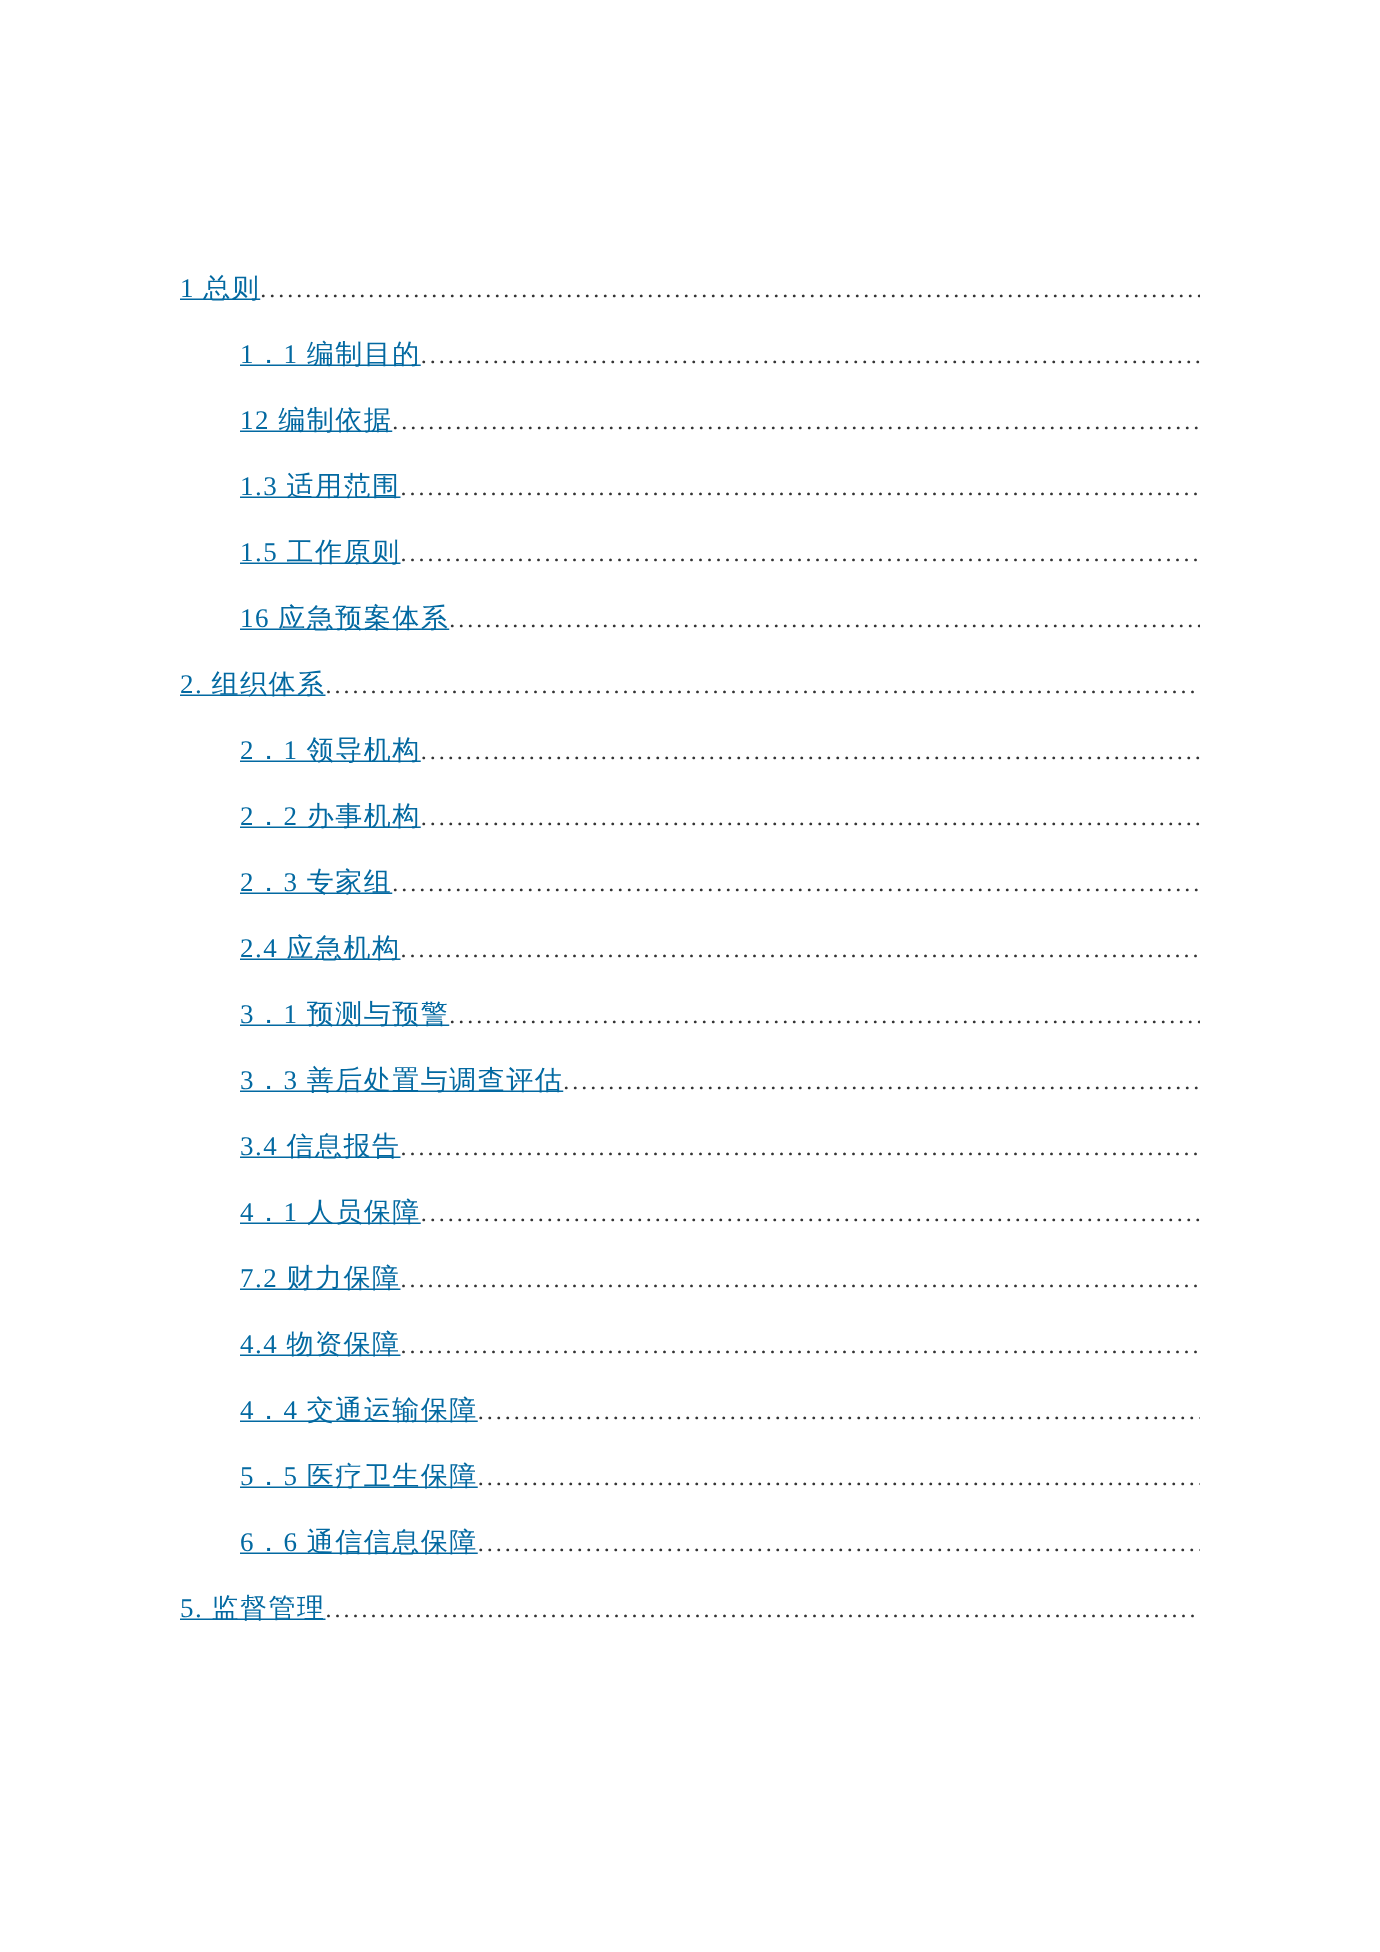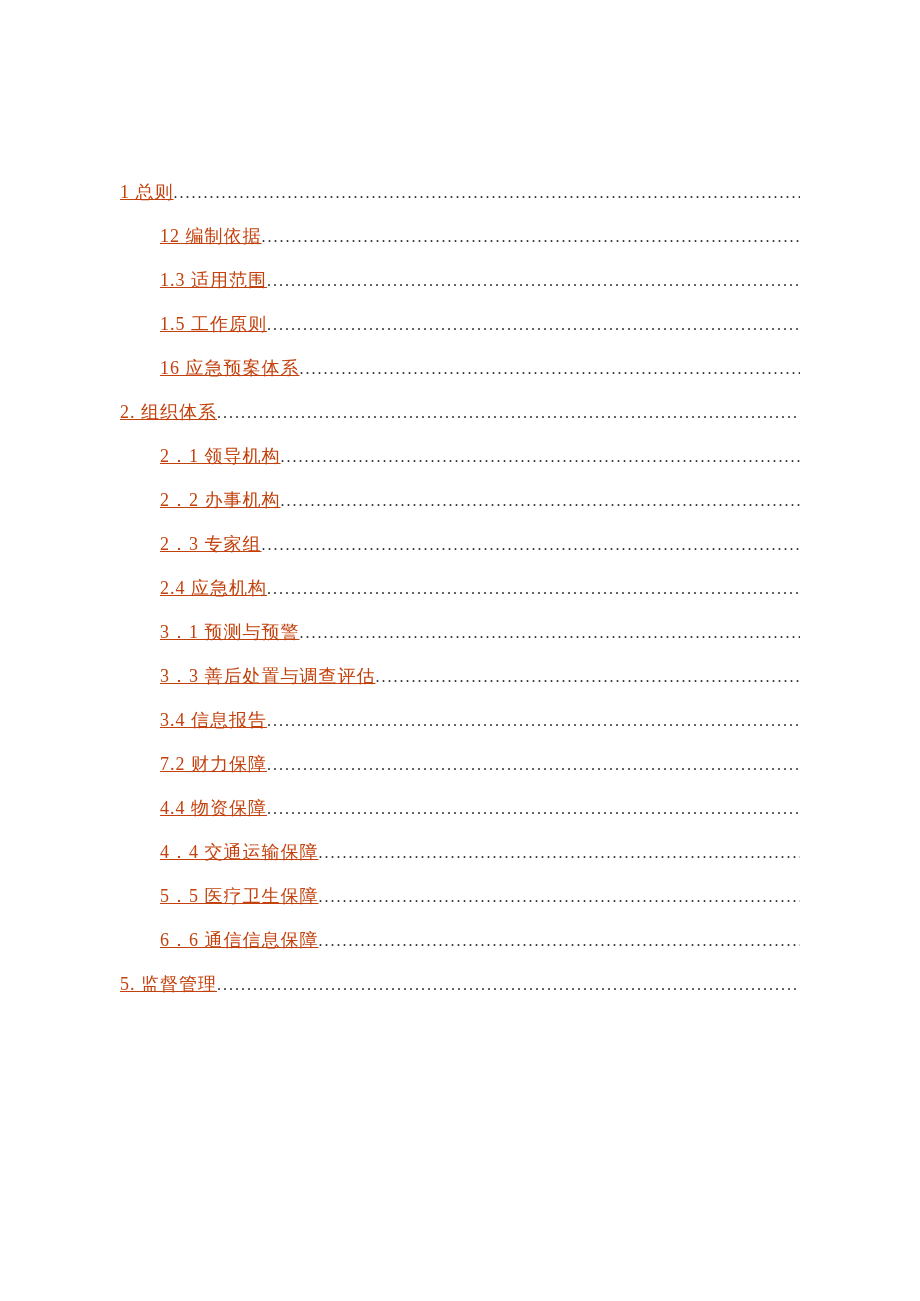--- a/index.html
+++ b/index.html
@@ -18,21 +18,21 @@
     }
     .toc-row {
       display: flex;
       align-items: baseline;
       white-space: nowrap;
       overflow: hidden;
     }
     .toc-row.level1 { margin-left: 0; }
     .toc-row.level2 { margin-left: 40px; }
     .toc-link {
-      color: #c2410c;
+      color: #0369a1;
       text-decoration: underline;
       flex-shrink: 0;
       letter-spacing: 1px;
     }
     .toc-leader {
       flex: 1;
       overflow: hidden;
       color: #333333;
       letter-spacing: 2px;
       font-size: 16px;
@@ -40,20 +40,24 @@
     .toc-leader::before {
       content: " ..........................................................................................................................";
     }
   </style>
 </head>
 <body>
 
 <div class="toc-list">
   <div class="toc-row level1">
     <a class="toc-link">1 总则</a>
+    <span class="toc-leader"></span>
+  </div>
+  <div class="toc-row level2">
+    <a class="toc-link">1．1 编制目的</a>
     <span class="toc-leader"></span>
   </div>
   <div class="toc-row level2">
     <a class="toc-link">12 编制依据</a>
     <span class="toc-leader"></span>
   </div>
   <div class="toc-row level2">
     <a class="toc-link">1.3  适用范围</a>
     <span class="toc-leader"></span>
   </div>
@@ -91,20 +95,24 @@
   </div>
   <div class="toc-row level2">
     <a class="toc-link">3．3 善后处置与调查评估</a>
     <span class="toc-leader"></span>
   </div>
   <div class="toc-row level2">
     <a class="toc-link">3.4 信息报告</a>
     <span class="toc-leader"></span>
   </div>
   <div class="toc-row level2">
+    <a class="toc-link">4．1 人员保障</a>
+    <span class="toc-leader"></span>
+  </div>
+  <div class="toc-row level2">
     <a class="toc-link">7.2  财力保障</a>
     <span class="toc-leader"></span>
   </div>
   <div class="toc-row level2">
     <a class="toc-link">4.4  物资保障</a>
     <span class="toc-leader"></span>
   </div>
   <div class="toc-row level2">
     <a class="toc-link">4．4 交通运输保障</a>
     <span class="toc-leader"></span>

